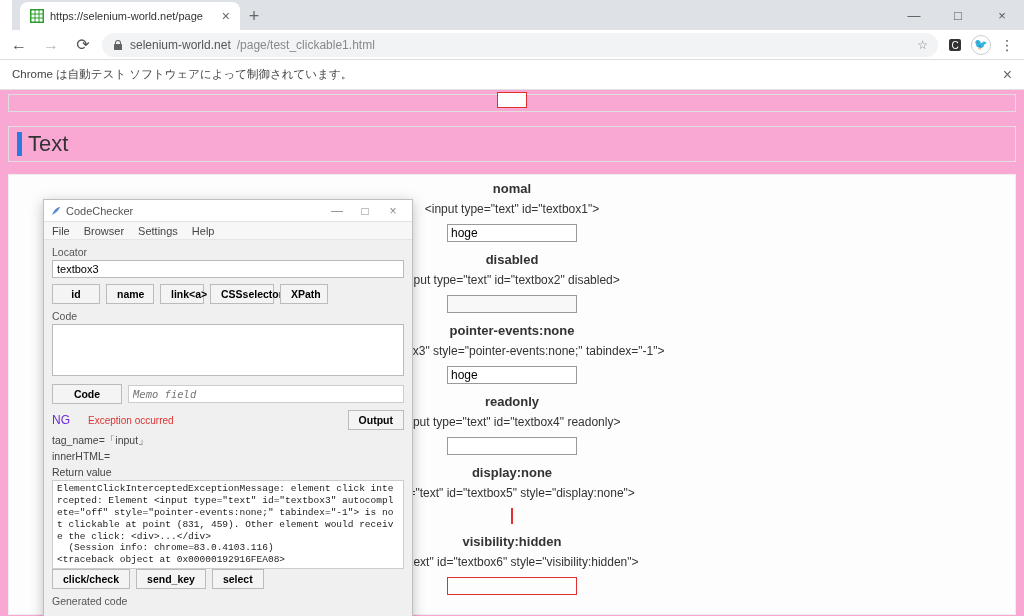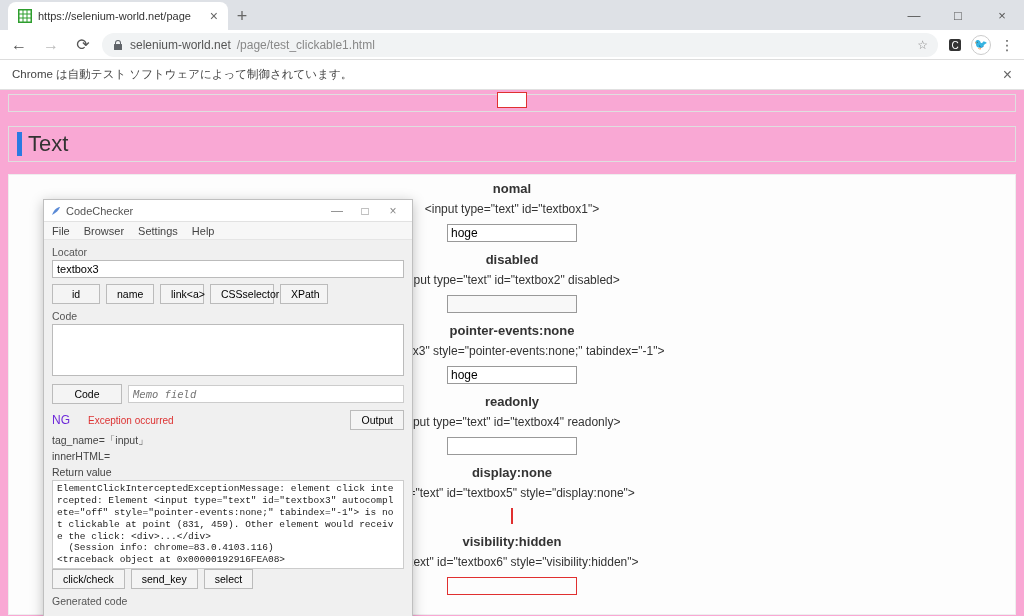--- a/index.html
+++ b/index.html
@@ -1,19 +1,19 @@
 <!DOCTYPE html>
 <html><head>
   <meta charset="utf-8">
   <style>
     * { box-sizing: border-box; margin: 0; padding: 0; }
     body { font-family: Arial, "メイリオ", sans-serif; font-size: 12px; background: #fff; color: #333; width: 1024px; height: 616px; overflow: hidden; position: relative; }
     
     
-    .chrome-top { height: 30px; background: #dee1e6; display: flex; align-items: flex-end; padding-left: 8px; }
+    .chrome-top { height: 30px; background: #dee1e6; display: flex; align-items: flex-end; padding-left: 8px; margin-left: 12px; }
     .tab { background: #fff; height: 28px; width: 220px; border-radius: 8px 8px 0 0; display: flex; align-items: center; padding: 0 10px; font-size: 11px; color: #333; gap: 6px; }
     .favicon { width: 14px; height: 14px; }
     .favicon svg { width: 14px; height: 14px; }
     .tab-title { flex: 1; white-space: nowrap; overflow: hidden; text-overflow: ellipsis; }
     .tab-close { font-size: 14px; color: #666; cursor: pointer; }
     .newtab { width: 28px; height: 28px; display: flex; align-items: center; justify-content: center; color: #666; font-size: 18px; cursor: pointer; }
     .chrome-wincontrols { margin-left: auto; display: flex; height: 30px; }
     .wbtn { width: 44px; display: flex; align-items: center; justify-content: center; color: #555; font-size: 13px; cursor: pointer; }
     
     .chrome-nav { height: 30px; background: #fff; border-bottom: 1px solid #ddd; display: flex; align-items: center; padding: 0 6px; gap: 6px; }
@@ -52,21 +52,21 @@
     .cc-feather { width: 12px; height: 12px; margin-right: 4px; }
     .cc-title-text { font-size: 11px; color: #555; }
     .cc-wbtns { margin-left: auto; display: flex; gap: 2px; }
     .cc-wbtn { width: 26px; height: 18px; display: flex; align-items: center; justify-content: center; color: #888; font-size: 12px; cursor: pointer; }
     .cc-menu { height: 18px; display: flex; align-items: center; gap: 14px; padding: 0 8px; font-size: 11px; color: #444; background: #f7f7f7; border-bottom: 1px solid #e5e5e5; }
     .cc-menu span { cursor: pointer; }
     .cc-body { padding: 6px 8px 8px; }
     .cc-label { font-size: 10.5px; color: #555; margin-bottom: 2px; }
     .cc-input-locator { width: 100%; height: 18px; border: 1px solid #bbb; background: #fff; font-size: 11px; padding: 1px 4px; margin-bottom: 6px; }
     .cc-btnrow { display: flex; gap: 6px; margin-bottom: 6px; }
-    .cc-btn { height: 20px; border: 1px solid #bbb; background: #f4f4f4; font-size: 10.5px; padding: 0 10px; cursor: pointer; }
+    .cc-btn { height: 20px; border: 1px solid #bbb; background: #f4f4f4; font-size: 10.5px; padding: 0 10px; cursor: pointer; font-weight: bold; }
     .cc-textarea { width: 100%; height: 52px; border: 1px solid #bbb; background: #fff; resize: none; font-size: 11px; padding: 2px 4px; margin-bottom: 6px; }
     .cc-memo-row { display: flex; gap: 6px; margin-bottom: 6px; align-items: center; }
     .cc-memo { flex: 1; height: 18px; border: 1px solid #ccc; background: #fff; font-size: 10.5px; padding: 1px 4px; color: #aaa; font-style: italic; font-family: monospace; }
     .cc-ng-row { display: flex; align-items: center; margin-bottom: 4px; }
     .cc-ng { color: #6d28d9; font-size: 12px; font-weight: 400; margin-right: 18px; }
     .cc-exc { color: #d33; font-size: 10px; }
     .cc-output-btn { margin-left: auto; }
     .cc-info { font-size: 10.5px; color: #444; margin-bottom: 2px; }
     .cc-retval { font-size: 10.5px; color: #444; margin: 4px 0 2px; }
     .cc-tracebox { width: 100%; border: 1px solid #ccc; background: #fff; padding: 2px 4px; font-family: "Courier New", monospace; font-size: 9.5px; line-height: 1.25; color: #222; white-space: pre-wrap; word-break: break-all; }

